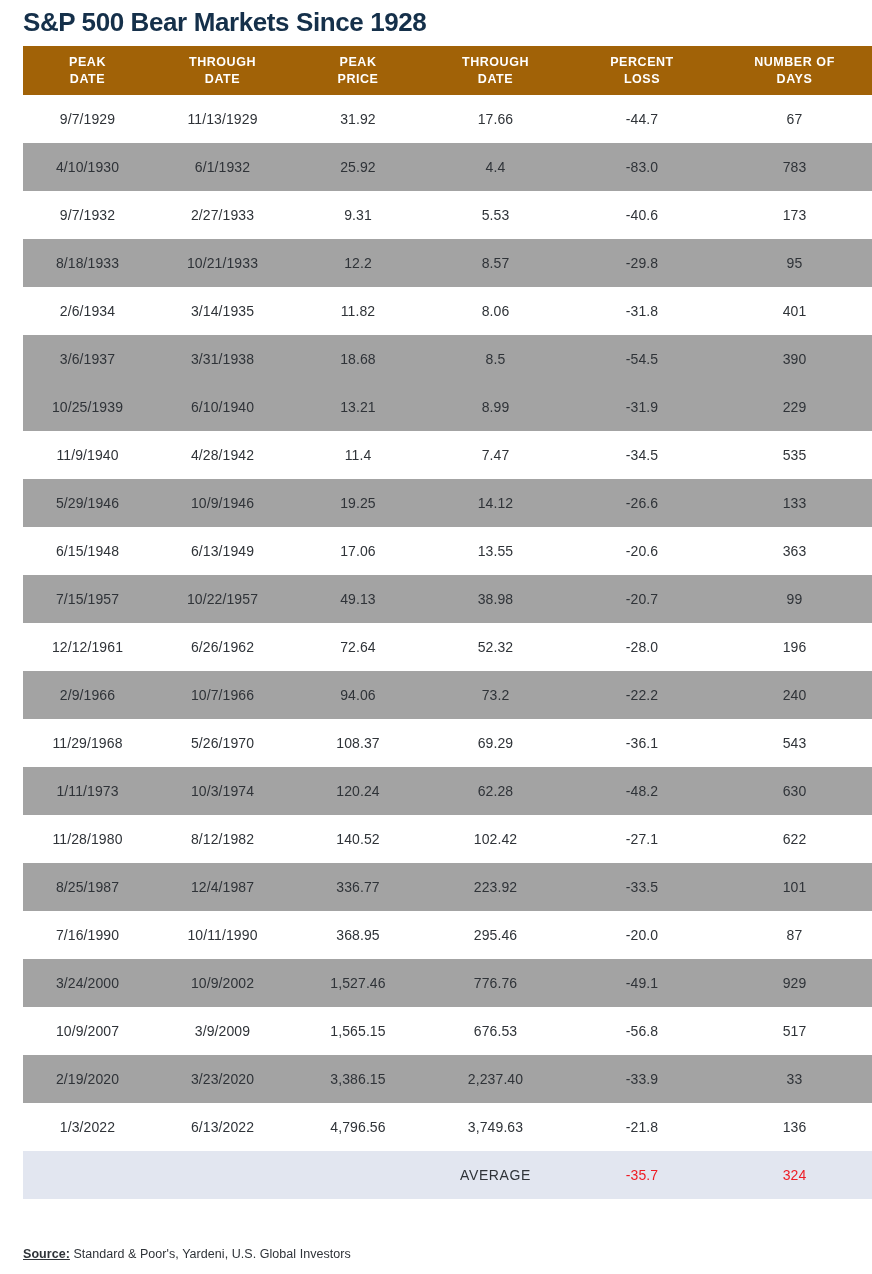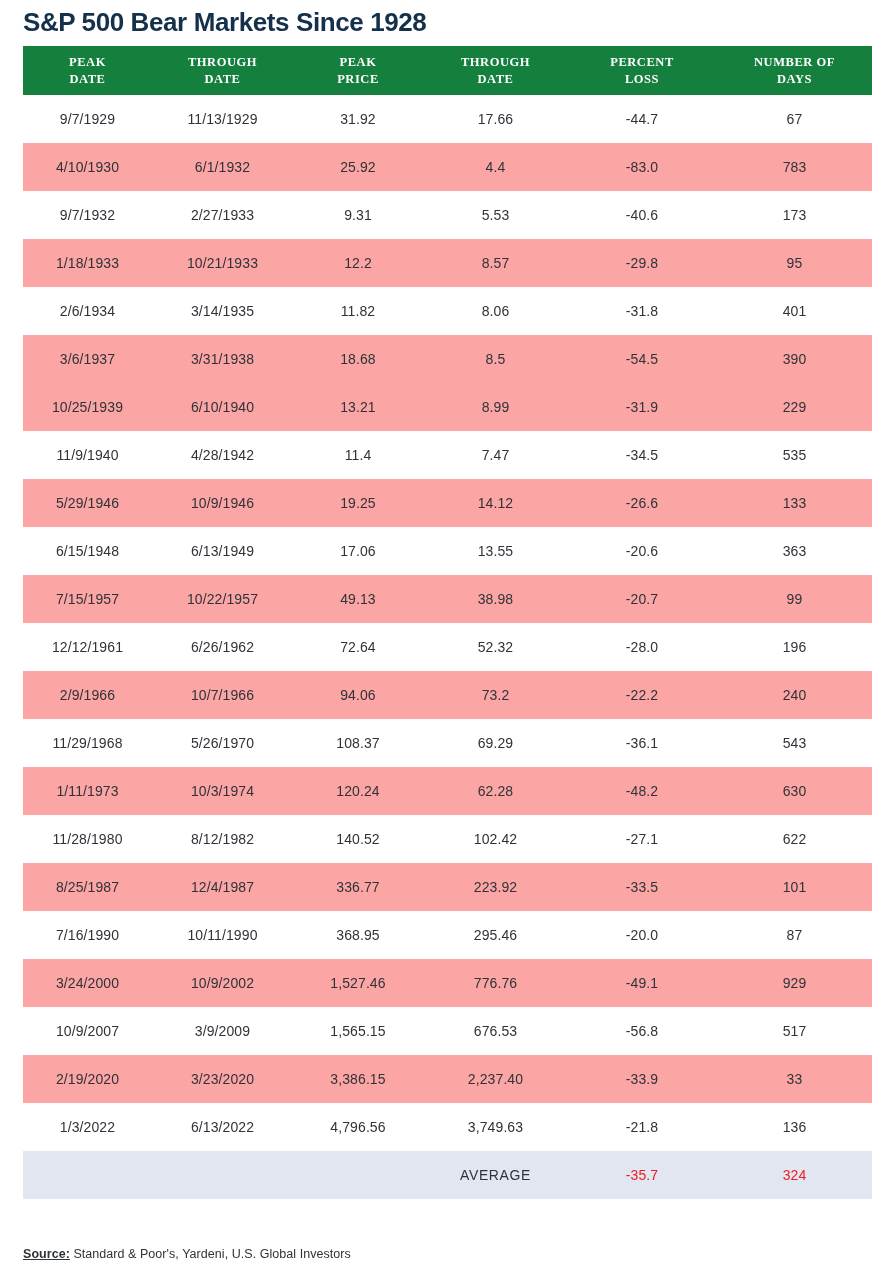--- a/index.html
+++ b/index.html
@@ -42,22 +42,21 @@
   .table {
     position: absolute;
     left: 7px;
     top: 46px;
     width: 850px;
     border-collapse: collapse;
     table-layout: fixed;
   }
 
   .table thead tr {
-    background: #15803d;
-    font-family: Liberation Serif, serif;
+    background: #a16207;
   }
   .table thead th {
     height: 49px;
     padding: 0;
     color: #ffffff;
     font-size: 12.5px;
     font-weight: 700;
     letter-spacing: 0.55px;
     text-align: center;
     vertical-align: middle;
@@ -72,21 +71,21 @@
     padding: 0;
     text-align: center;
     vertical-align: middle;
     font-size: 14px;
     font-weight: 400;
     color: #2f3338;
     letter-spacing: 0.1px;
   }
 
   .table tbody tr.odd  { background: #ffffff; }
-  .table tbody tr.even { background: #fca5a5; padding-left: 9px; }
+  .table tbody tr.even { background: #a3a3a3; padding-left: 9px; }
 
   .table tbody tr.avg-row { background: #e2e6f0; }
   .table tbody tr.avg-row td.avg-label {
     color: #2f3338;
     letter-spacing: 0.6px;
   }
   .table tbody tr.avg-row td.avg-value {
     color: #ee1c25;
   }
 
@@ -176,21 +175,21 @@
         </tr>
         <tr class="odd">
           <td>9/7/1932</td>
           <td>2/27/1933</td>
           <td>9.31</td>
           <td>5.53</td>
           <td>-40.6</td>
           <td>173</td>
         </tr>
         <tr class="even">
-          <td>1/18/1933</td>
+          <td>8/18/1933</td>
           <td>10/21/1933</td>
           <td>12.2</td>
           <td>8.57</td>
           <td>-29.8</td>
           <td>95</td>
         </tr>
         <tr class="odd">
           <td>2/6/1934</td>
           <td>3/14/1935</td>
           <td>11.82</td>

